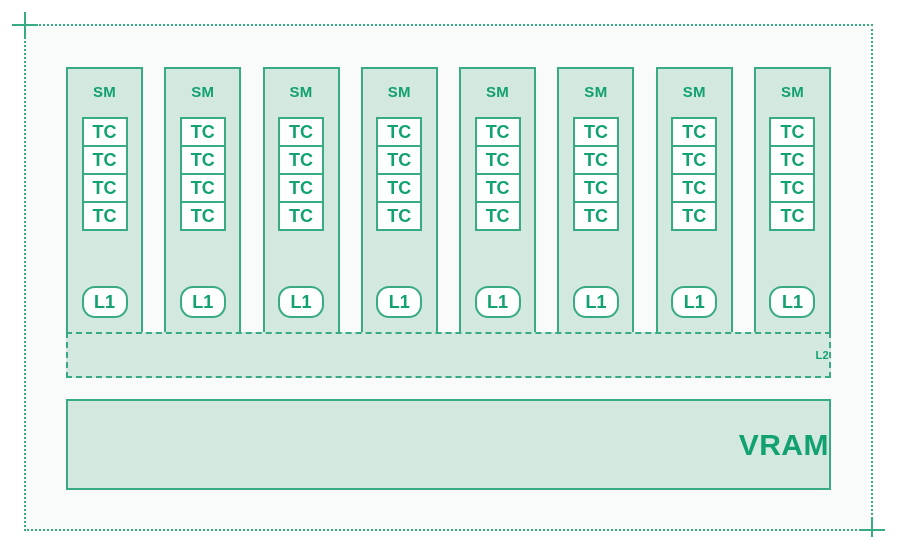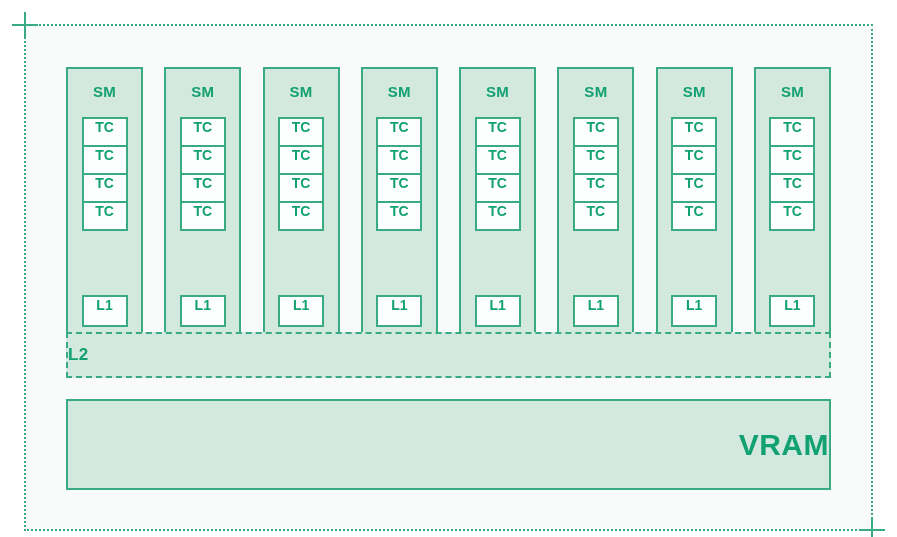--- a/index.html
+++ b/index.html
@@ -52,34 +52,34 @@
   .sm-label {
     margin-top: 14px;
     font-size: 15px; font-weight: bold; color: var(--text-green);
     letter-spacing: 0.3px; line-height: 18px;
   }
   .tc-stack { margin-top: 16px; display: flex; flex-direction: column; }
   .cell {
     width: 46px; height: 30px;
     background: var(--box-white);
     border: 2px solid var(--border-green);
-    display: flex; justify-content: center;
-    font-size: 14px; font-weight: bold; color: var(--text-green);
+    display: flex; align-items: center; justify-content: center;
+    font-size: 18px; font-weight: bold; color: var(--text-green);
   }
   .tc-stack .cell { margin-top: -2px; }
   .tc-stack .cell:first-child { margin-top: 0; }
-  .l1-box { margin-top: auto; margin-bottom: 10px; height: 32px; }
+  .l1-box { margin-top: auto; margin-bottom: 19px; height: 32px; border-radius: 13px; }
 
   .l2-bar {
     position: absolute; left: 40px; top: 306px;
     width: 765px; height: 46px;
     background: var(--fill-green);
     border: 2px dashed var(--border-green);
-    display: flex; align-items: center; justify-content: flex-start;
-    font-size: 17px; font-weight: bold; color: var(--text-green);
+    display: flex; align-items: center; justify-content: flex-end;
+    font-size: 11px; font-weight: bold; color: var(--text-green);
     letter-spacing: 0.3px;
   }
   .vram-bar {
     position: absolute; left: 40px; top: 373px;
     width: 765px; height: 91px;
     background: var(--fill-green);
     border: 2px solid var(--border-green);
     display: flex; align-items: center; justify-content: flex-end;
     font-size: 30px; font-weight: bold; color: var(--text-green);
     letter-spacing: 0.5px;

